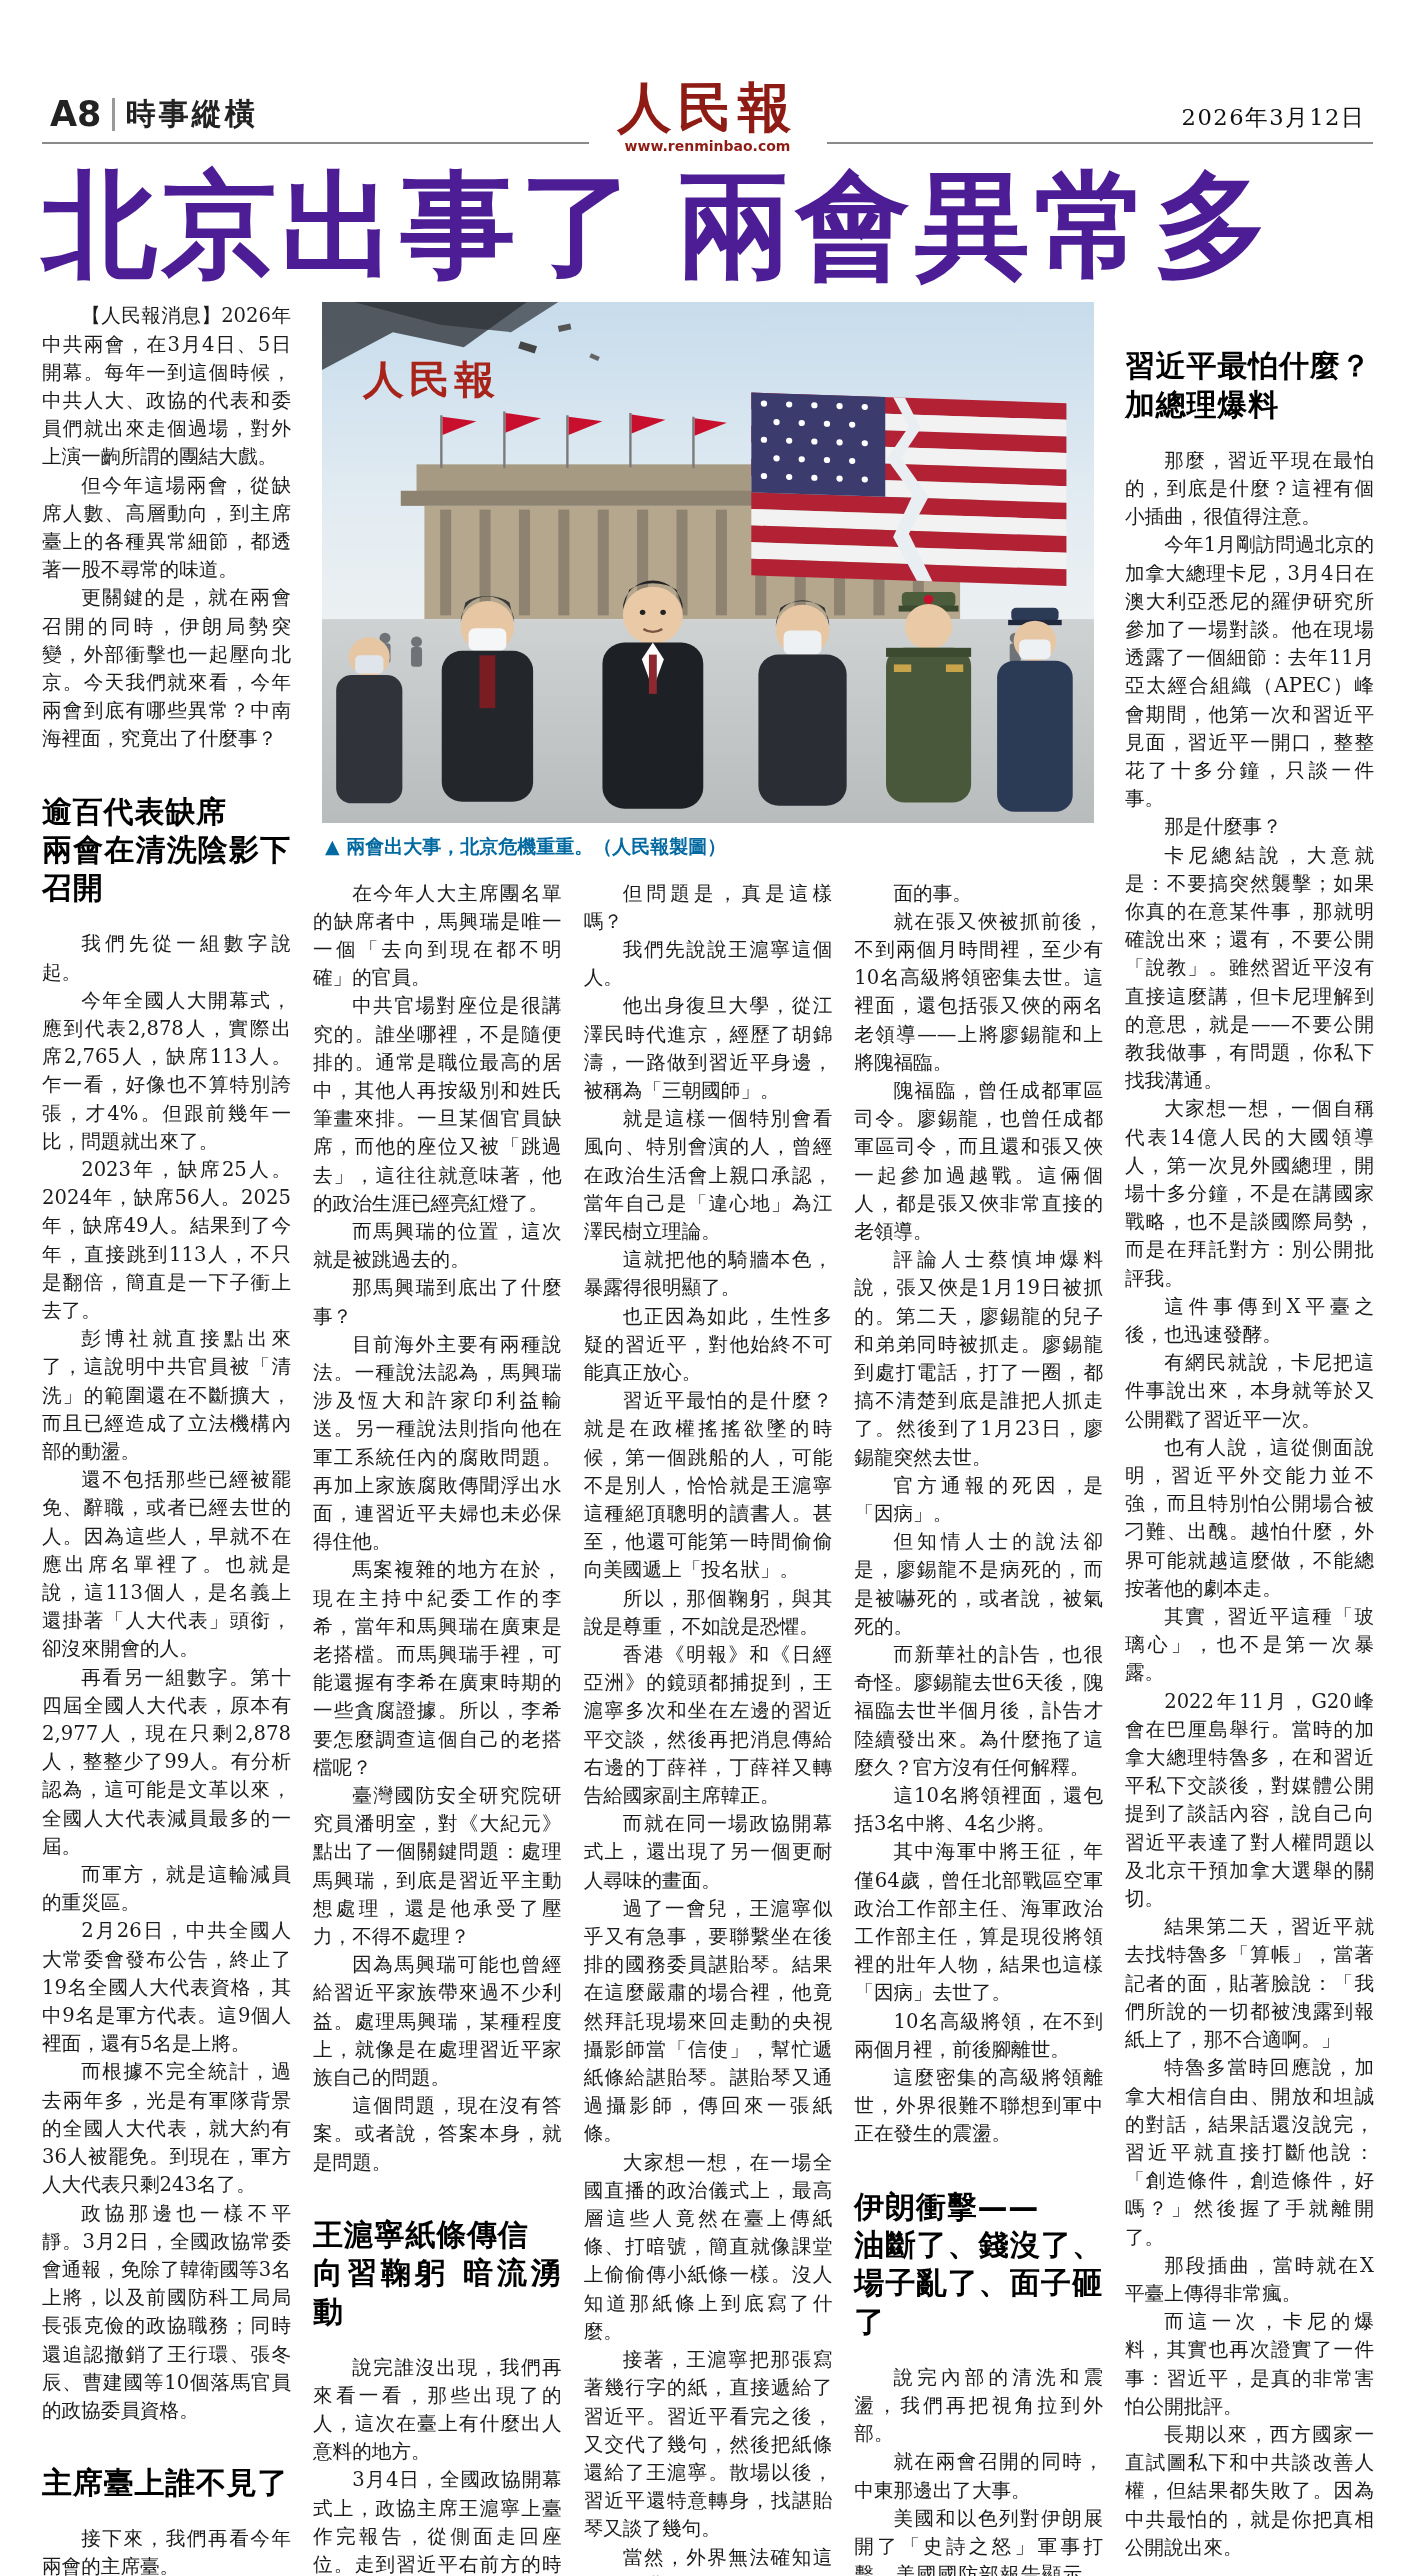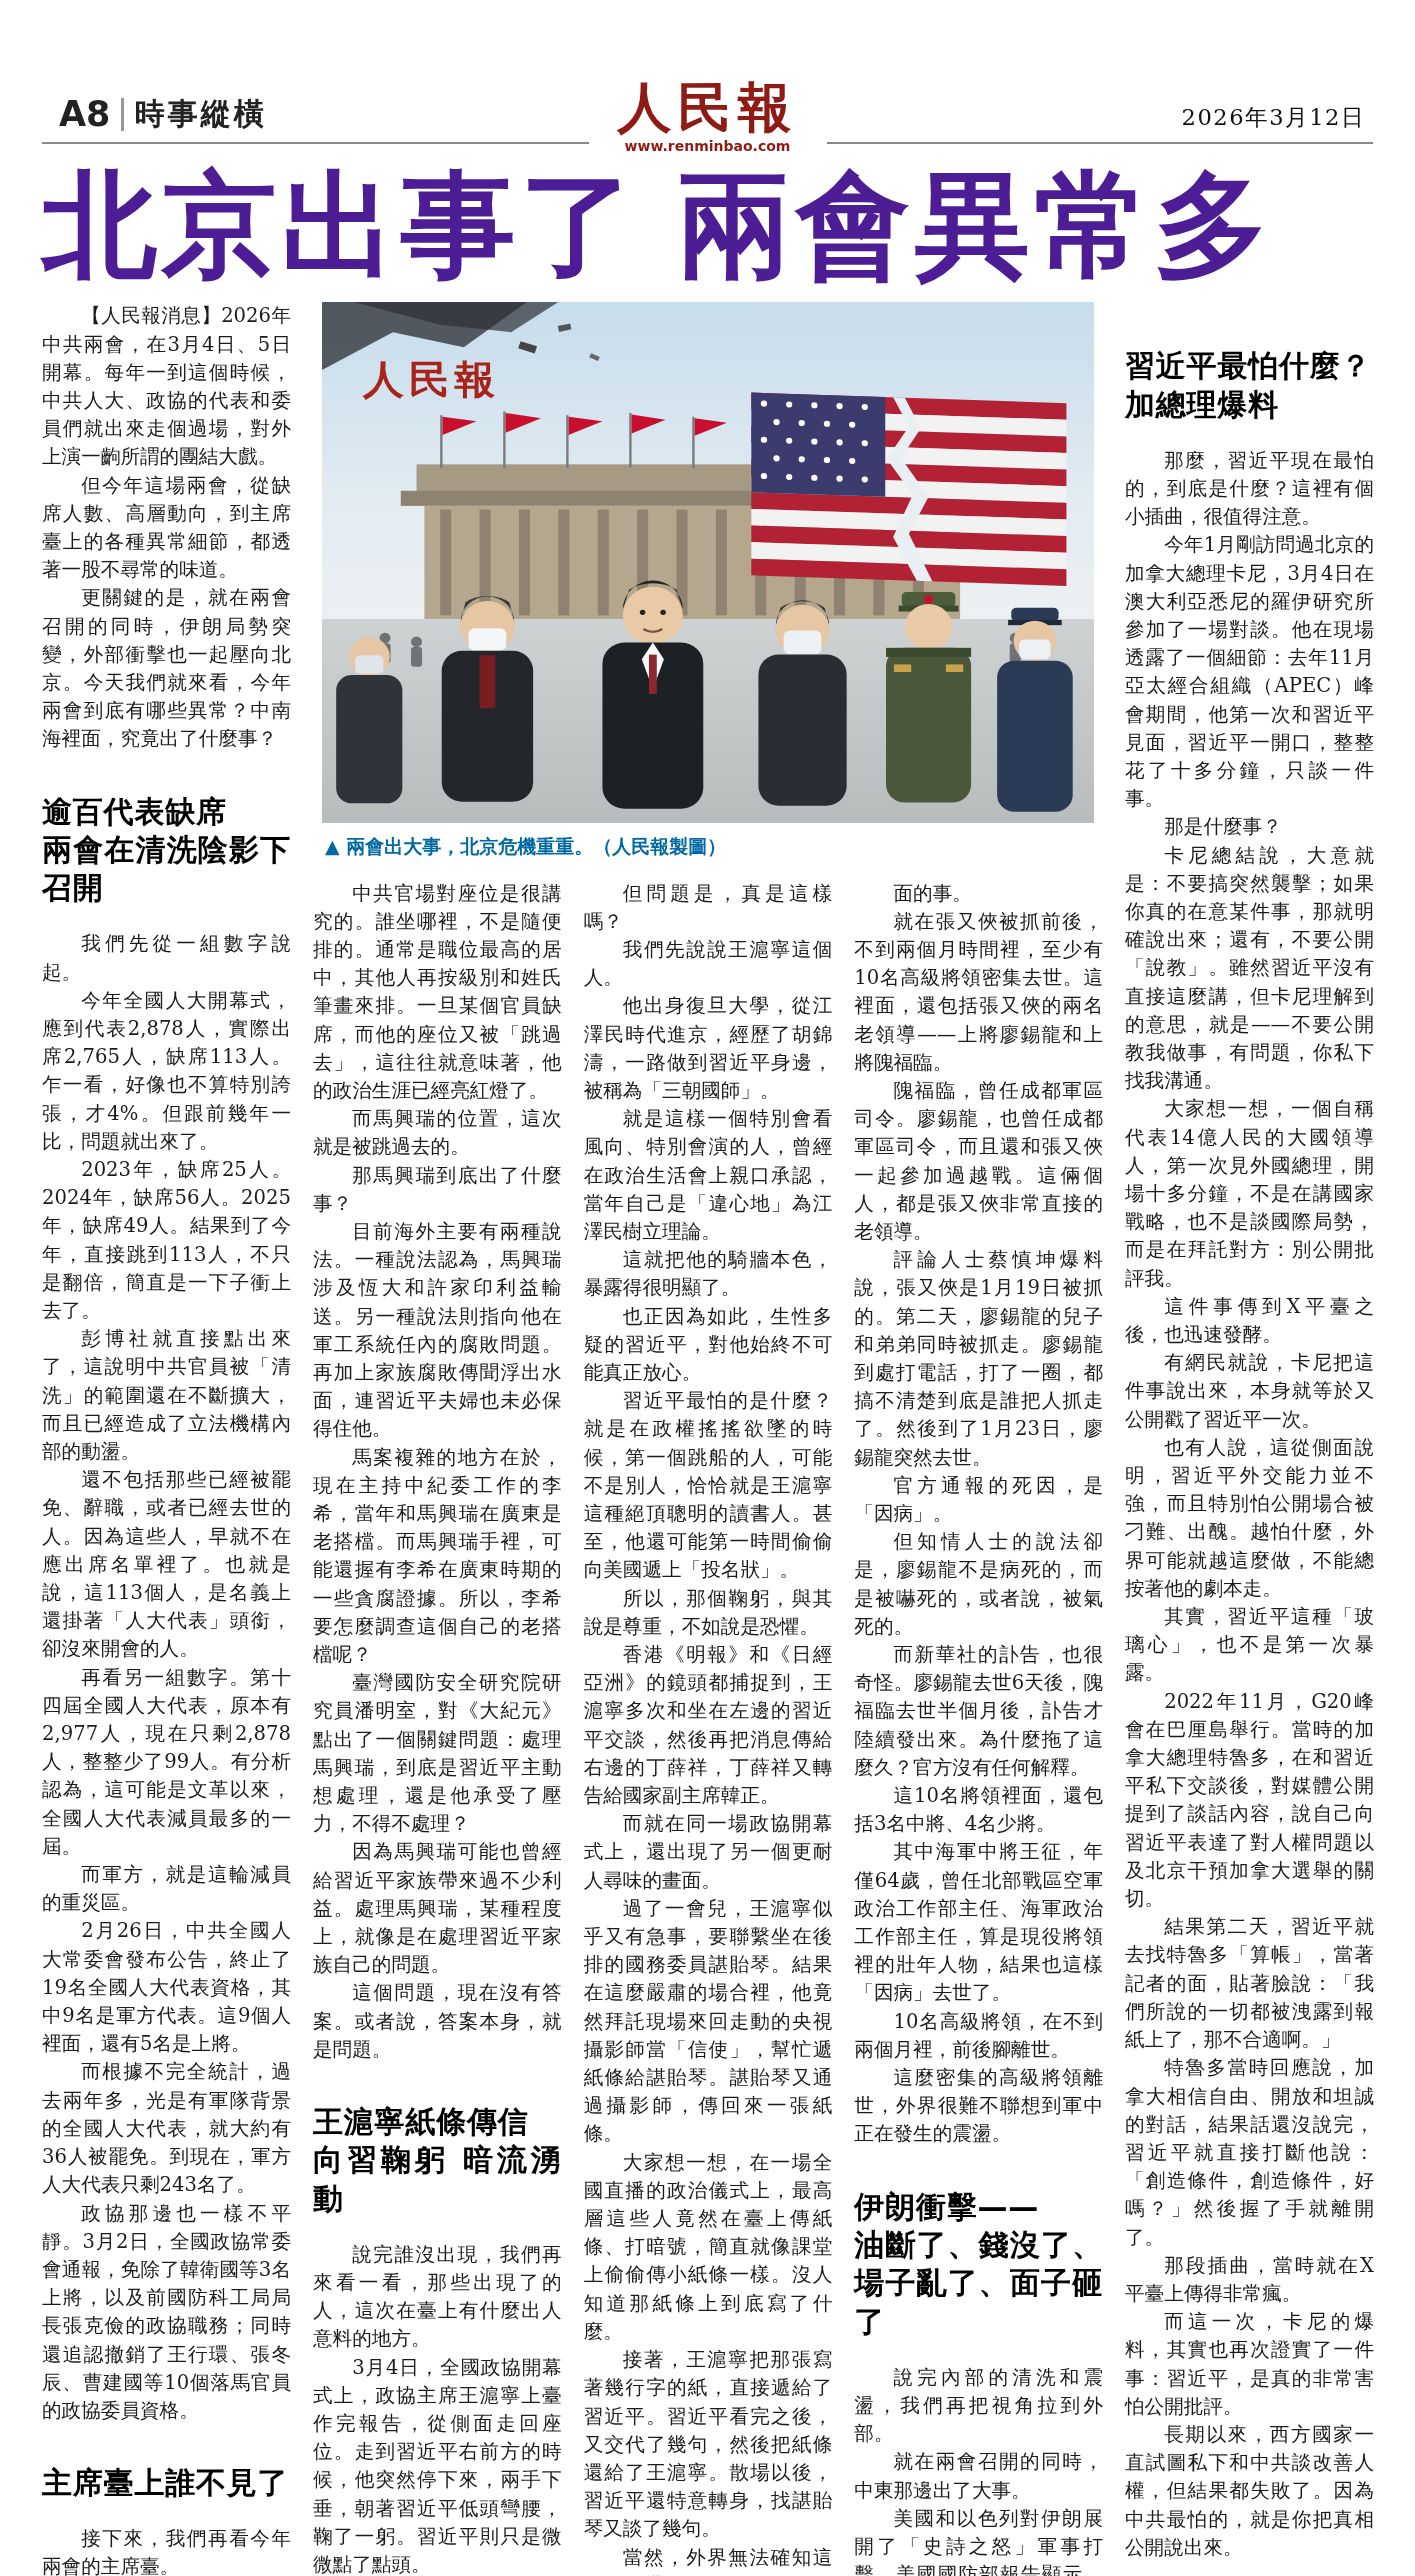--- a/index.html
+++ b/index.html
@@ -1,21 +1,21 @@
 <!DOCTYPE html>
 <html style="font-size:12px"><head>
 <meta charset="utf-8">
 <style>
   html,body{margin:0;padding:0;background:#ffffff;}
   body{width:1415px;font-family:"DejaVu Serif","Liberation Serif",serif;color:#1b1b1b;}
   .page{width:1415px;min-height:2576px;box-sizing:border-box;padding:0 42px 30px 42px;background:#fff;}
 
   
   .masthead{position:relative;height:142px;border-bottom:2.3px solid #8a8a8a;}
-  .mast-left{position:absolute;left:17px;bottom:7.5px;display:flex;align-items:center;gap:11px;}
+  .mast-left{position:absolute;left:8px;bottom:7.5px;display:flex;align-items:center;gap:11px;}
   .page-tag{font-family:"DejaVu Sans","Liberation Sans",sans-serif;font-weight:900;font-size:35px;color:#222;}
   .mast-divider{width:2.3px;height:33px;background:#999;}
   .section-name{font-family:"DejaVu Sans","Liberation Sans",sans-serif;font-weight:900;font-size:30px;color:#222;letter-spacing:3px;}
   .mast-center{position:absolute;left:50%;transform:translateX(-50%);bottom:-12px;background:#fff;padding:0 29px;text-align:center;}
   .paper-logo{font-family:"DejaVu Serif","Liberation Serif",serif;font-weight:900;font-size:54px;color:#8e1b14;letter-spacing:6px;line-height:1;}
   .paper-url{font-family:"DejaVu Sans","Liberation Sans",sans-serif;font-weight:700;font-size:14px;color:#8e1b14;margin-top:4.5px;}
   .mast-right{position:absolute;right:8px;bottom:9px;font-size:22.6px;color:#111;letter-spacing:1.5px;}
 
   
   .headline{margin:21px 0 16.6px 0;font-weight:900;font-size:115px;line-height:1.05;color:#4c1d95;letter-spacing:4.5px;font-family:Liberation Sans, sans-serif;white-space:nowrap;}
@@ -253,20 +253,21 @@
               <circle cx="0" cy="0" r="26" fill="#e7c6a4"></circle>
                 <rect x="-18" y="-2" width="36" height="24" rx="6" fill="#dfe5ea"></rect>
               <rect x="-42" y="24" width="84" height="170" rx="20" fill="#30343a"></rect>
             </g>
           </g>
         </svg>
         <div class="photo-caption">▲ 兩會出大事，北京危機重重。（人民報製圖）</div>
       </div>
       <div class="mid-cols">
         <div class="textcol col2">
+            <p class="para">在今年人大主席團名單的缺席者中，馬興瑞是唯一一個「去向到現在都不明確」的官員。</p>
             <p class="para">中共官場對座位是很講究的。誰坐哪裡，不是隨便排的。通常是職位最高的居中，其他人再按級別和姓氏筆畫來排。一旦某個官員缺席，而他的座位又被「跳過去」，這往往就意味著，他的政治生涯已經亮紅燈了。</p>
             <p class="para">而馬興瑞的位置，這次就是被跳過去的。</p>
             <p class="para">那馬興瑞到底出了什麼事？</p>
             <p class="para">目前海外主要有兩種說法。一種說法認為，馬興瑞涉及恆大和許家印利益輸送。另一種說法則指向他在軍工系統任內的腐敗問題。再加上家族腐敗傳聞浮出水面，連習近平夫婦也未必保得住他。</p>
             <p class="para">馬案複雜的地方在於，現在主持中紀委工作的李希，當年和馬興瑞在廣東是老搭檔。而馬興瑞手裡，可能還握有李希在廣東時期的一些貪腐證據。所以，李希要怎麼調查這個自己的老搭檔呢？</p>
             <p class="para">臺灣國防安全研究院研究員潘明室，對《大紀元》點出了一個關鍵問題：處理馬興瑞，到底是習近平主動想處理，還是他承受了壓力，不得不處理？</p>
             <p class="para">因為馬興瑞可能也曾經給習近平家族帶來過不少利益。處理馬興瑞，某種程度上，就像是在處理習近平家族自己的問題。</p>
             <p class="para">這個問題，現在沒有答案。或者說，答案本身，就是問題。</p>
             <div class="col-heading">王滬寧紙條傳信
 向習鞠躬 暗流湧動</div>

